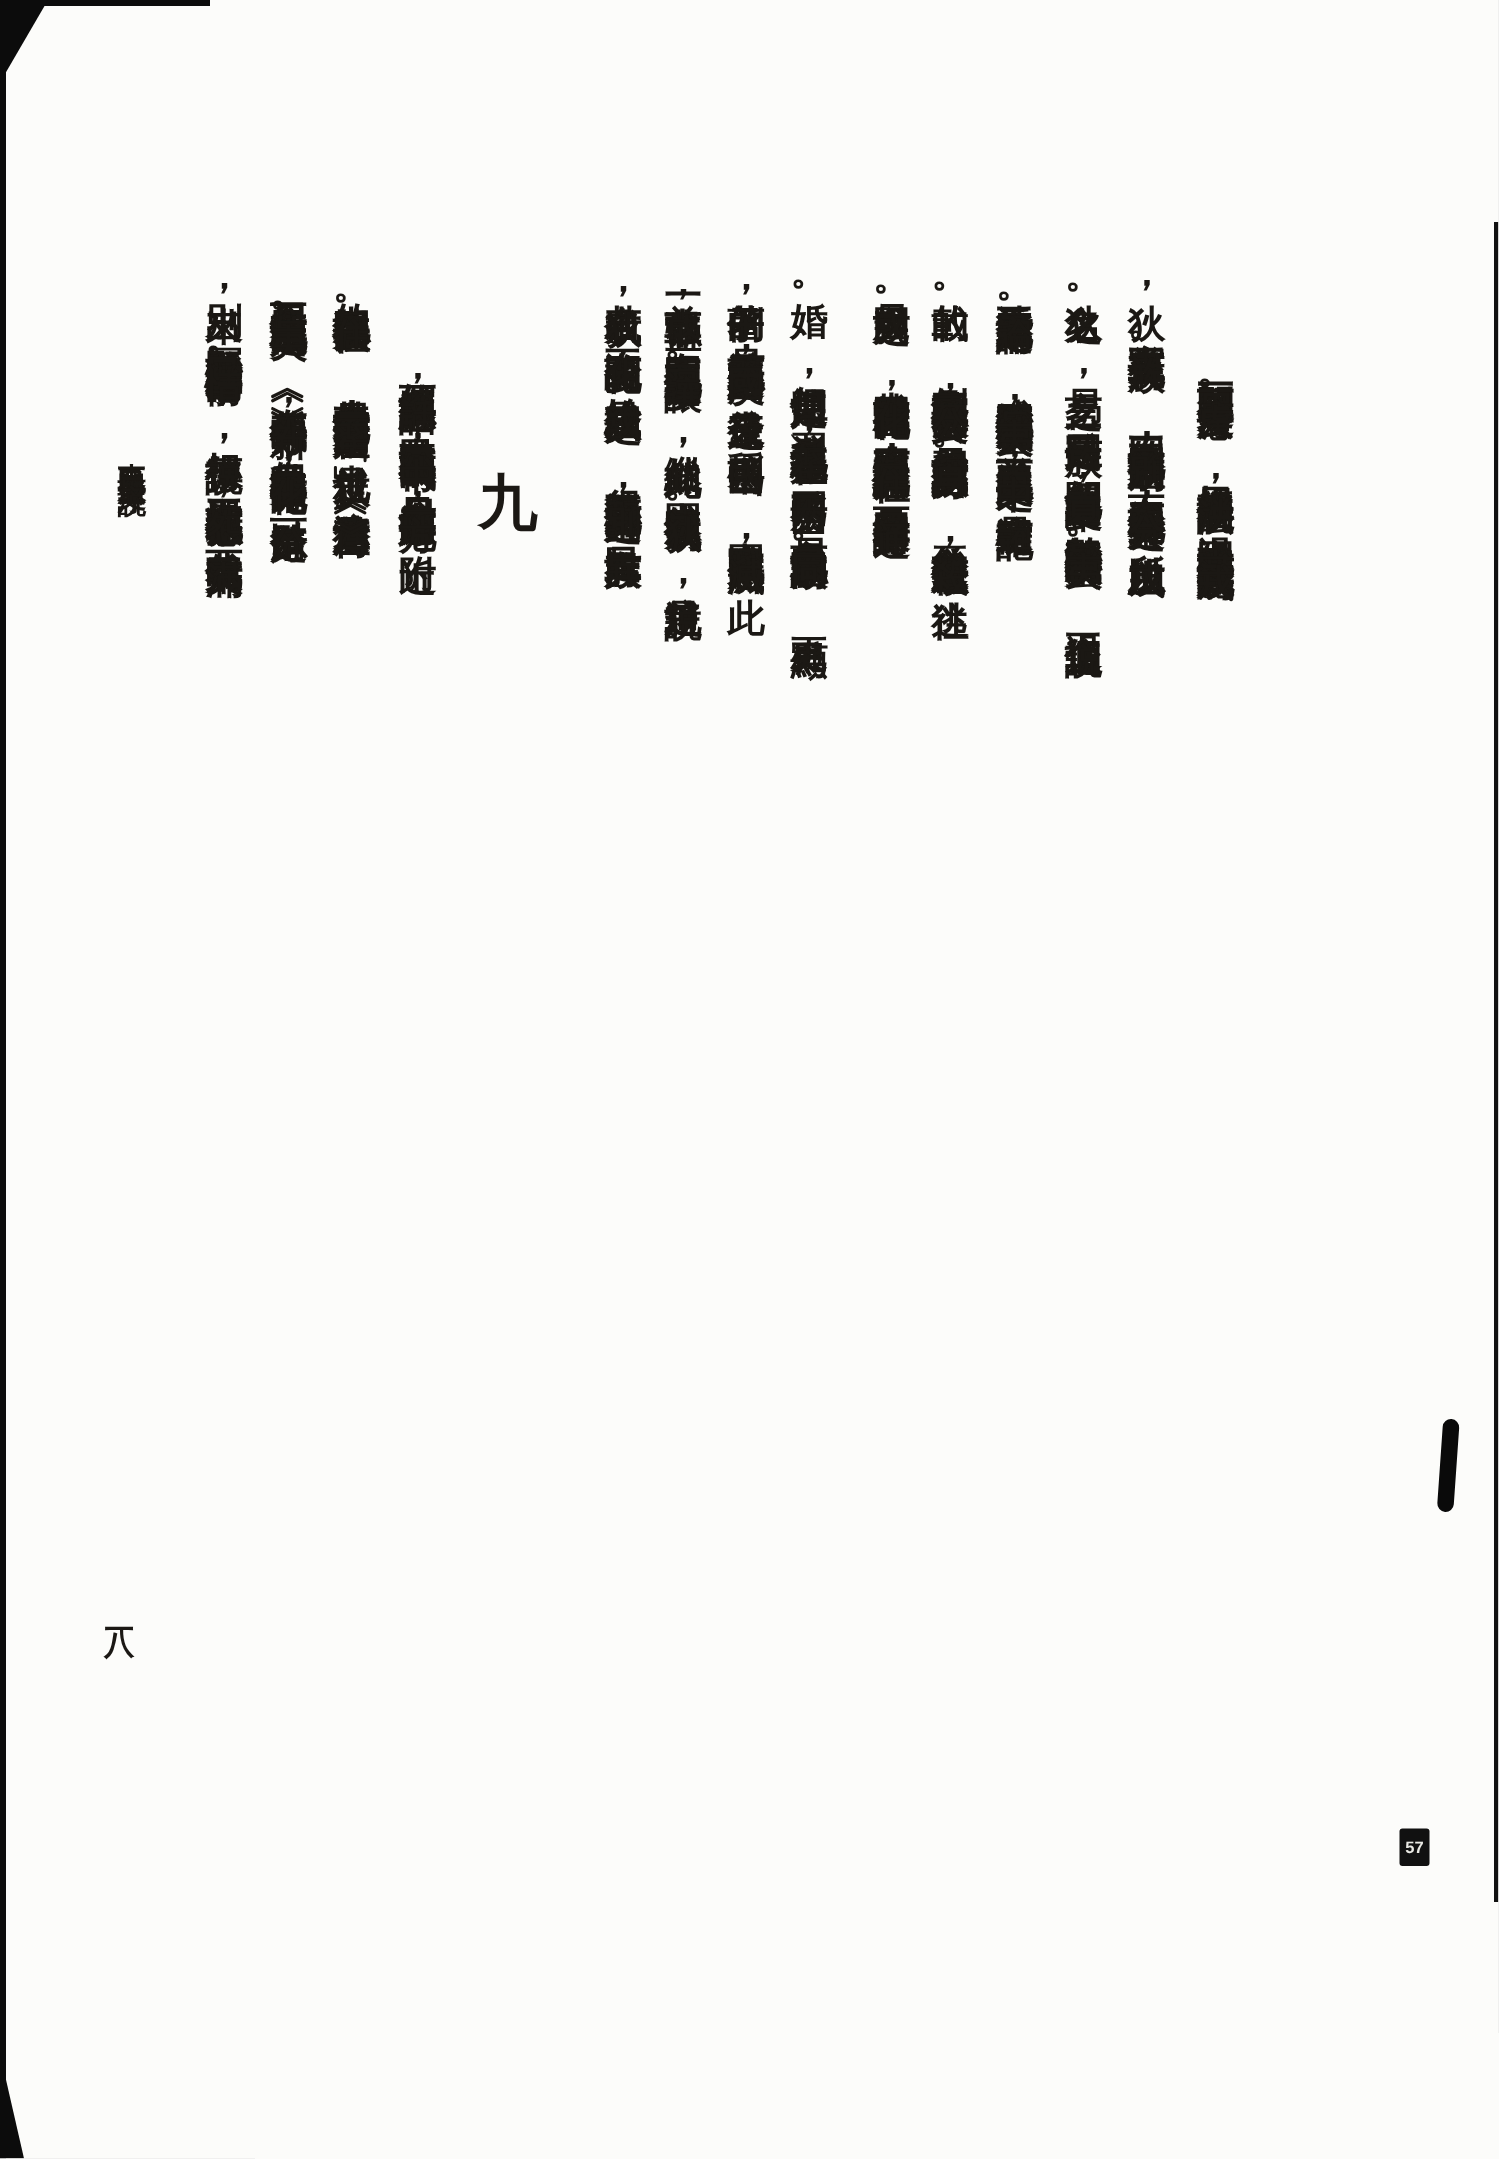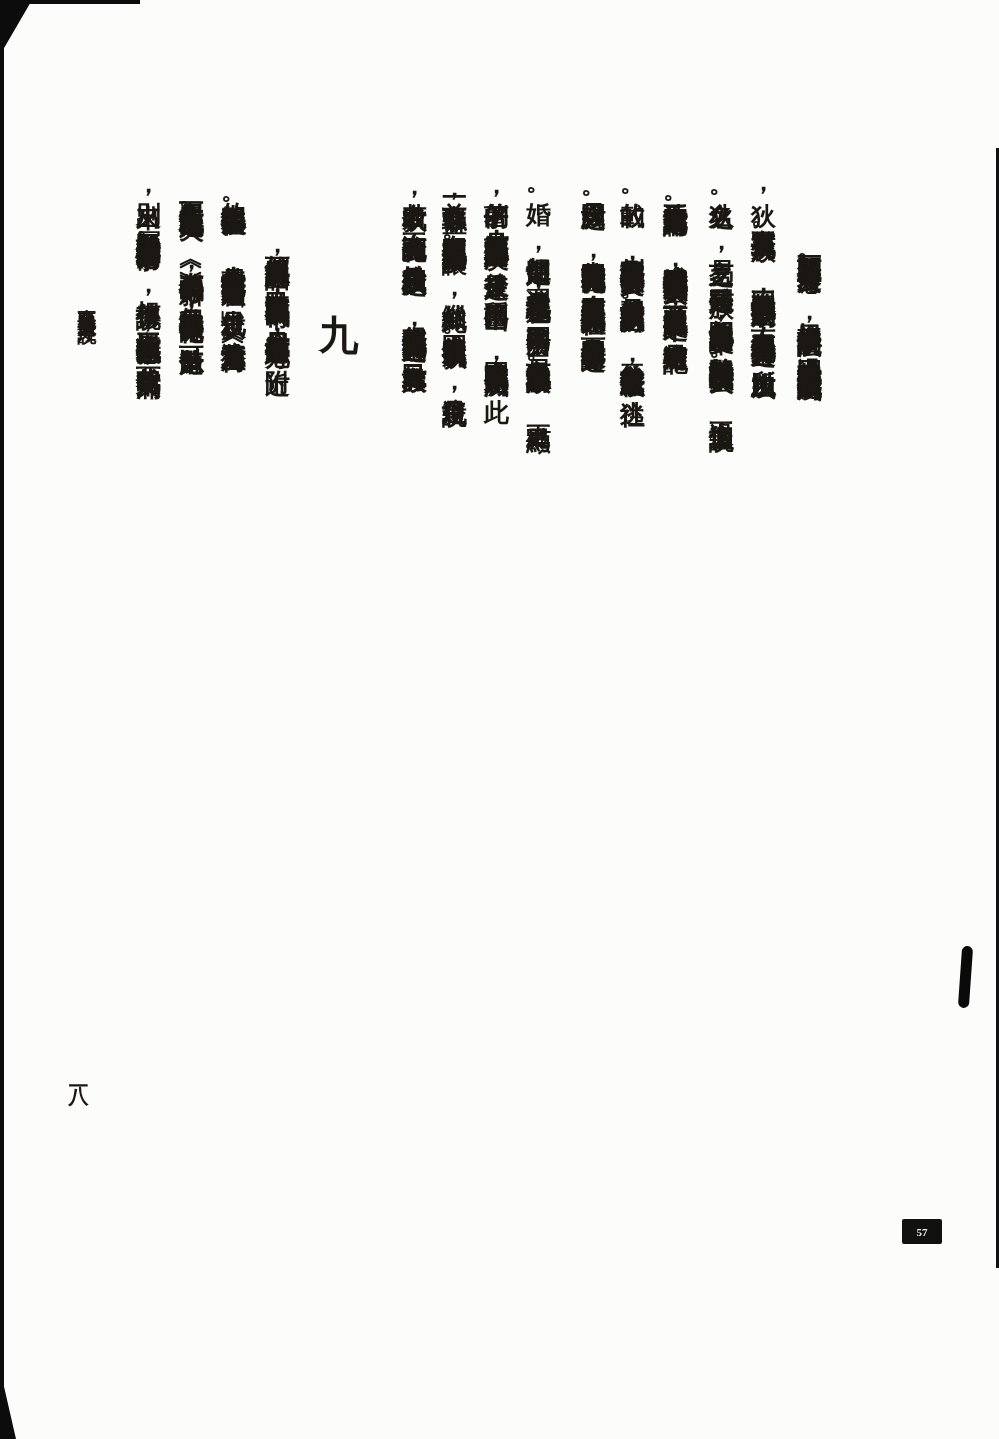--- a/index.html
+++ b/index.html
@@ -61,24 +61,24 @@
   .edge-left   { position:absolute; left:0; top:0; width:4px; height:1439px; background:#0c0c0c; }
   .edge-top    { position:absolute; left:0; top:0; width:140px; height:4px; background:#0c0c0c; }
   .corner-tl   { position:absolute; left:0; top:0; width:0; height:0;
                  border-top:55px solid #0c0c0c; border-right:32px solid transparent; }
   .corner-bl   { position:absolute; left:0; bottom:0; width:0; height:0;
                  border-bottom:70px solid #0c0c0c; border-right:16px solid transparent; }
   .edge-right  { position:absolute; left:996px; top:148px; width:3px; height:1120px; background:#111; }
   .ink-blob    { position:absolute; left:960px; top:946px; width:11px; height:62px;
                  background:#0a0a0a; border-radius:6px; transform:rotate(4deg); }
   .stamp {
-    position:absolute; left:902px; top:1219px; width:40px; height:25px;
+    position:absolute; left:933px; top:1219px; width:20px; height:25px;
     background:#111; color:#e9e9e4; font-size:11px; font-weight:700;
     display:flex; align-items:center; justify-content:center;
-    font-family:Liberation Serif, serif;
+    font-family:Liberation Sans, sans-serif;
     border-radius:2px;
   }
 </style>
 </head>
 <body>
 
 <div class="page">
 
   <div class="edge-left"></div>
   <div class="edge-top"></div>

